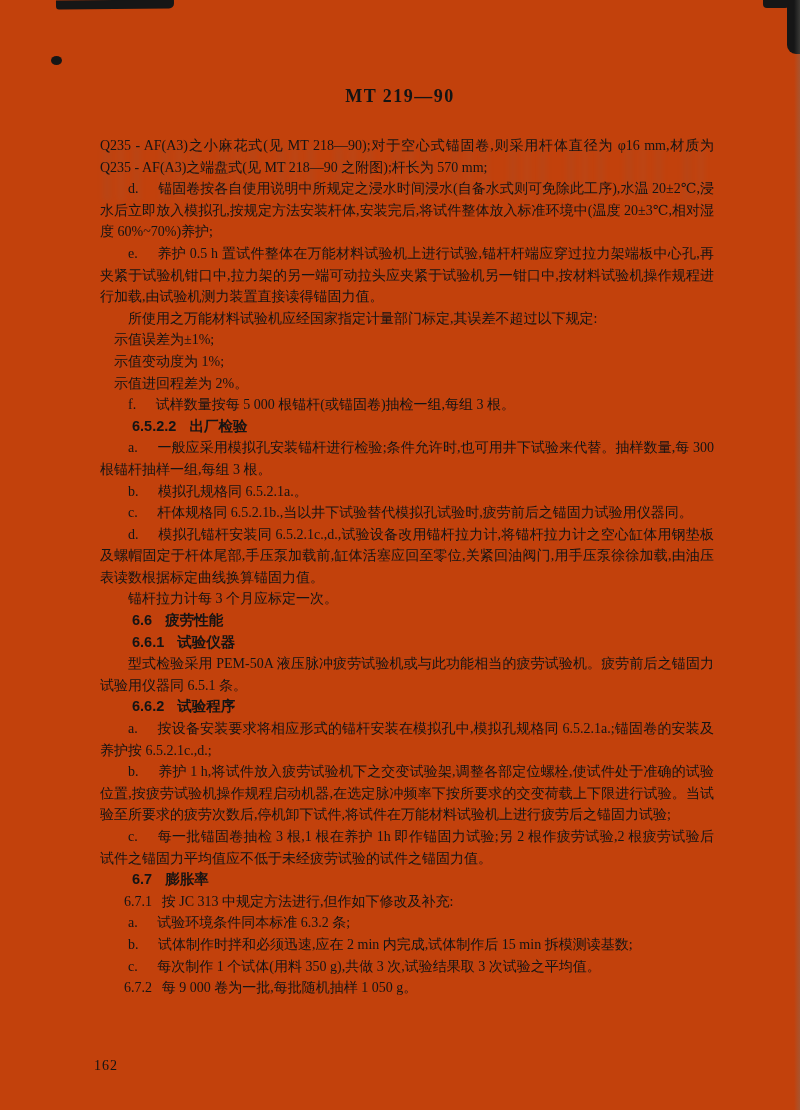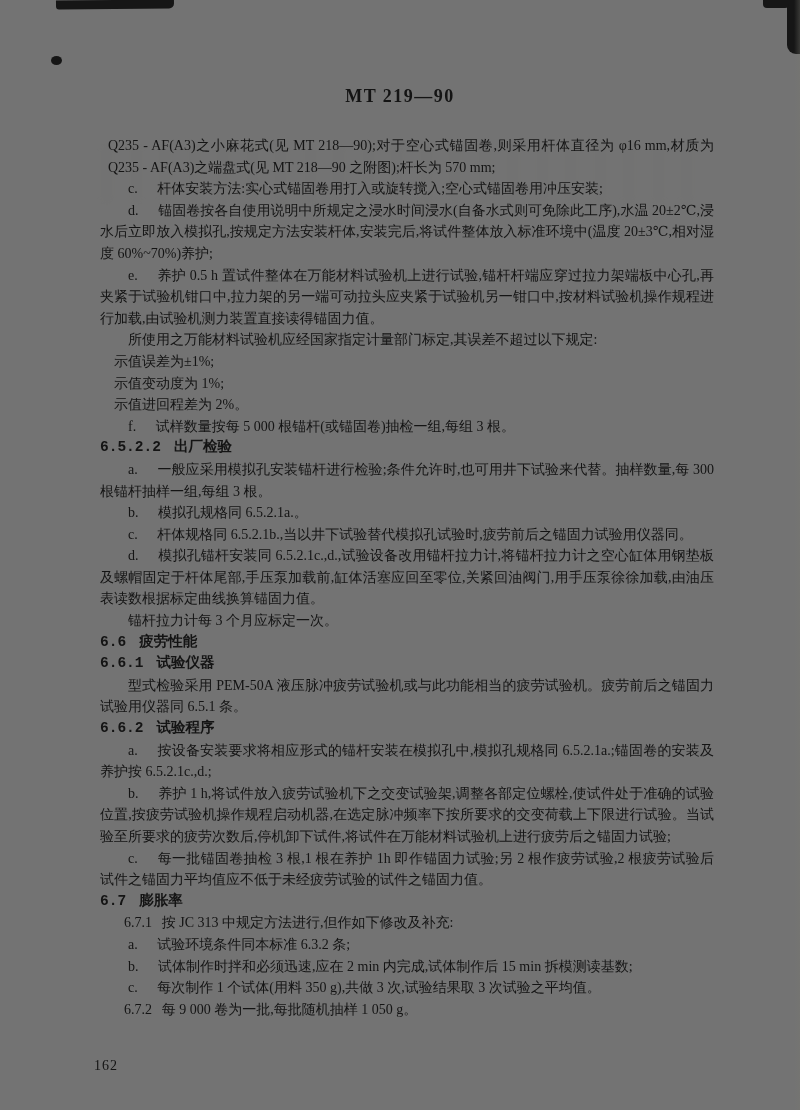--- a/index.html
+++ b/index.html
@@ -1,42 +1,43 @@
 <!DOCTYPE html>
 <html><head>
 <meta charset="utf-8">
 <style>
   html,body{margin:0;padding:0;}
   body{width:800px;height:1110px;background:#ffffff;}
   .page{
     position:relative;width:800px;height:1110px;overflow:hidden;
-    background:#737373;
+    background:#c2410c;
     font-family:"Liberation Serif","DejaVu Serif",serif;
     color:#141414;
   }
   .doc-header{
     position:absolute;top:86px;left:0;width:100%;
     text-align:center;font-size:18px;font-weight:bold;letter-spacing:1.5px;
   }
   .doc-body{
     position:absolute;top:135px;left:100px;width:614px;
     font-size:14px;line-height:21.6px;text-align:justify;
   }
   .para{margin:0;}
   .para .label{margin-right:1.4em;}
-  .flush{text-indent:0;margin-left:8px;}
+  .flush{text-indent:0;}
   .item{text-indent:2em;}
   .indent2{text-indent:2em;}
   .indent1{text-indent:1em;}
   .numbered{text-indent:0;}
   .numbered .label{margin-right:0.7em;margin-left:24px;}
   .heading{
     text-indent:0;font-weight:bold;
-    font-family:Liberation Mono, monospace;
+    font-family:Liberation Sans, sans-serif;
     font-size:14.5px;
+    margin-left:32px;
   }
   .heading .label{margin-right:0.9em;}
   .page-number{
     position:absolute;left:94px;bottom:36px;font-size:14px;letter-spacing:1px;
   }
   
   .watermark{
     position:absolute;top:146px;left:96px;width:616px;height:56px;
     opacity:0.11;filter:blur(3px);pointer-events:none;
     background:repeating-linear-gradient(90deg,
@@ -66,21 +67,20 @@
   <div class="artifact artifact-top-right-strip"></div>
   <div class="artifact artifact-top-right-bar"></div>
   <div class="edge-shadow"></div>
 
   <div class="doc-header">MT 219—90</div>
 
   <div class="watermark"></div>
 
   <div class="doc-body">
       <p class="para flush"><span>Q235 - AF(A3)之小麻花式(见 MT 218—90);对于空心式锚固卷,则采用杆体直径为 φ16 mm,材质为 Q235 - AF(A3)之端盘式(见 MT 218—90 之附图);杆长为 570 mm;</span></p>
-      <p class="para item"><span class="label">c.</span><span>杆体安装方法:实心式锚固卷用打入或旋转搅入;空心式锚固卷用冲压安装;</span></p>
       <p class="para item"><span class="label">d.</span><span>锚固卷按各自使用说明中所规定之浸水时间浸水(自备水式则可免除此工序),水温 20±2℃,浸水后立即放入模拟孔,按规定方法安装杆体,安装完后,将试件整体放入标准环境中(温度 20±3℃,相对湿度 60%~70%)养护;</span></p>
       <p class="para item"><span class="label">e.</span><span>养护 0.5 h 置试件整体在万能材料试验机上进行试验,锚杆杆端应穿过拉力架端板中心孔,再夹紧于试验机钳口中,拉力架的另一端可动拉头应夹紧于试验机另一钳口中,按材料试验机操作规程进行加载,由试验机测力装置直接读得锚固力值。</span></p>
       <p class="para indent2"><span>所使用之万能材料试验机应经国家指定计量部门标定,其误差不超过以下规定:</span></p>
       <p class="para indent1"><span>示值误差为±1%;</span></p>
       <p class="para indent1"><span>示值变动度为 1%;</span></p>
       <p class="para indent1"><span>示值进回程差为 2%。</span></p>
       <p class="para item"><span class="label">f.</span><span>试样数量按每 5 000 根锚杆(或锚固卷)抽检一组,每组 3 根。</span></p>
       <p class="para heading"><span class="label">6.5.2.2</span><span>出厂检验</span></p>
       <p class="para item"><span class="label">a.</span><span>一般应采用模拟孔安装锚杆进行检验;条件允许时,也可用井下试验来代替。抽样数量,每 300 根锚杆抽样一组,每组 3 根。</span></p>
       <p class="para item"><span class="label">b.</span><span>模拟孔规格同 6.5.2.1a.。</span></p>

